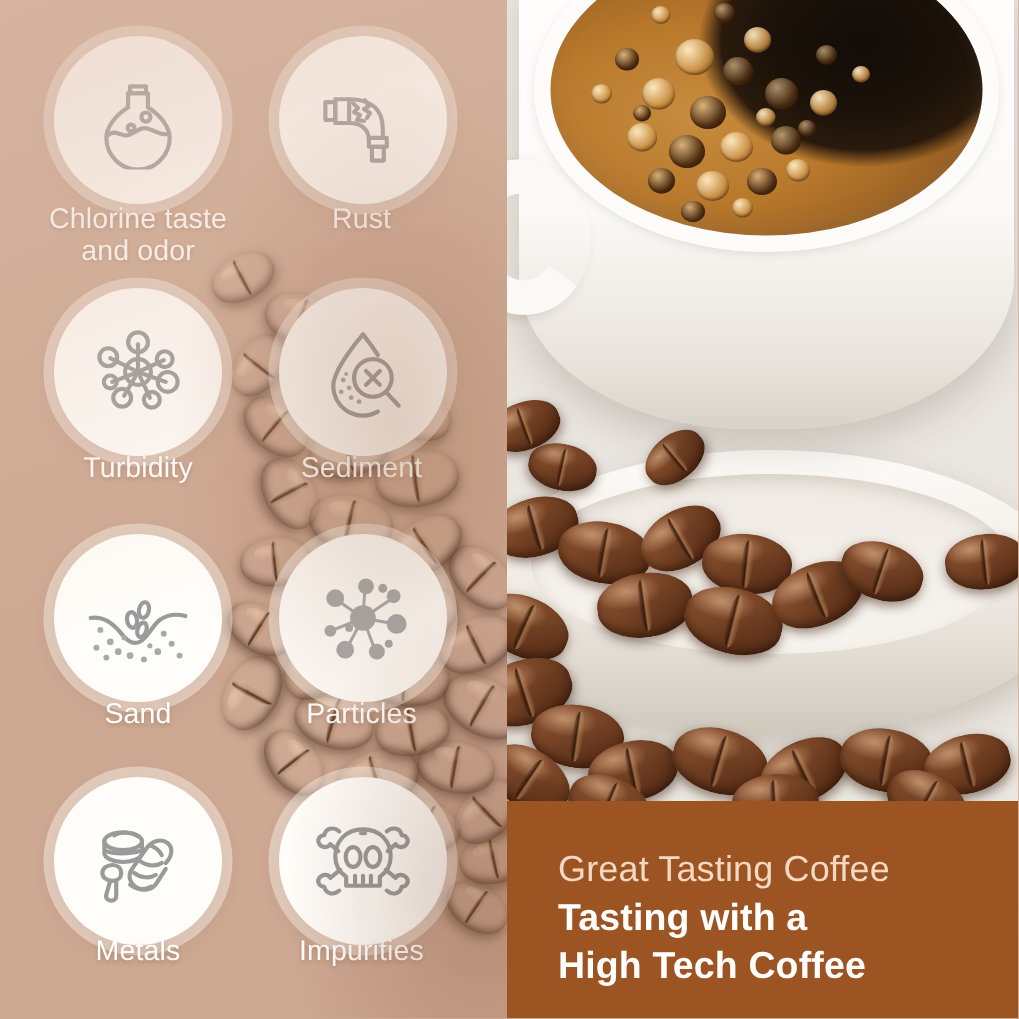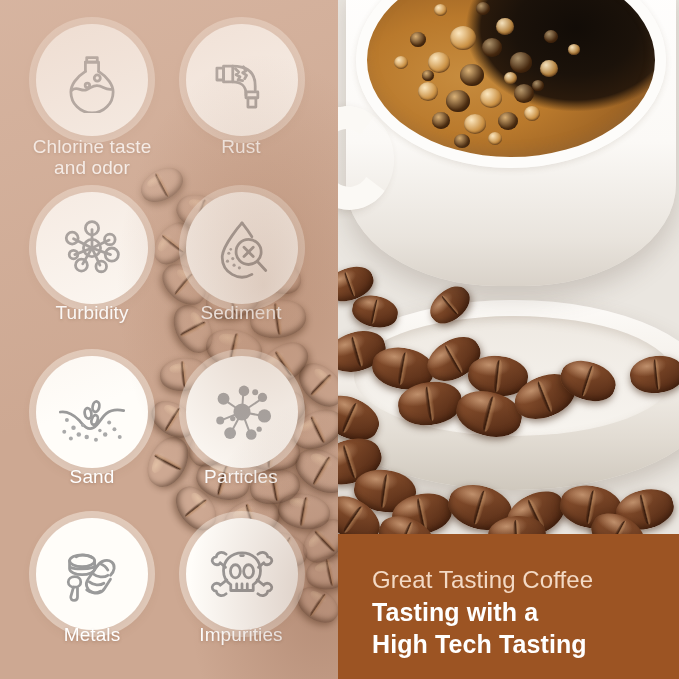--- a/index.html
+++ b/index.html
@@ -451,16 +451,16 @@
           <div class="bub dark" style="left:168px;top:120px;width:12px;height:11px;"></div>
         </div>
       </div>
       <div class="cup-rim"></div>
     </div>
   </div>
 
   <div class="msg">
     <div class="l1">Great Tasting Coffee</div>
     <div class="l2">Tasting with a</div>
-    <div class="l3">High Tech Tasting</div>
+    <div class="l3">High Tech Coffee</div>
   </div>
 
 </div>
 
 </body></html>

